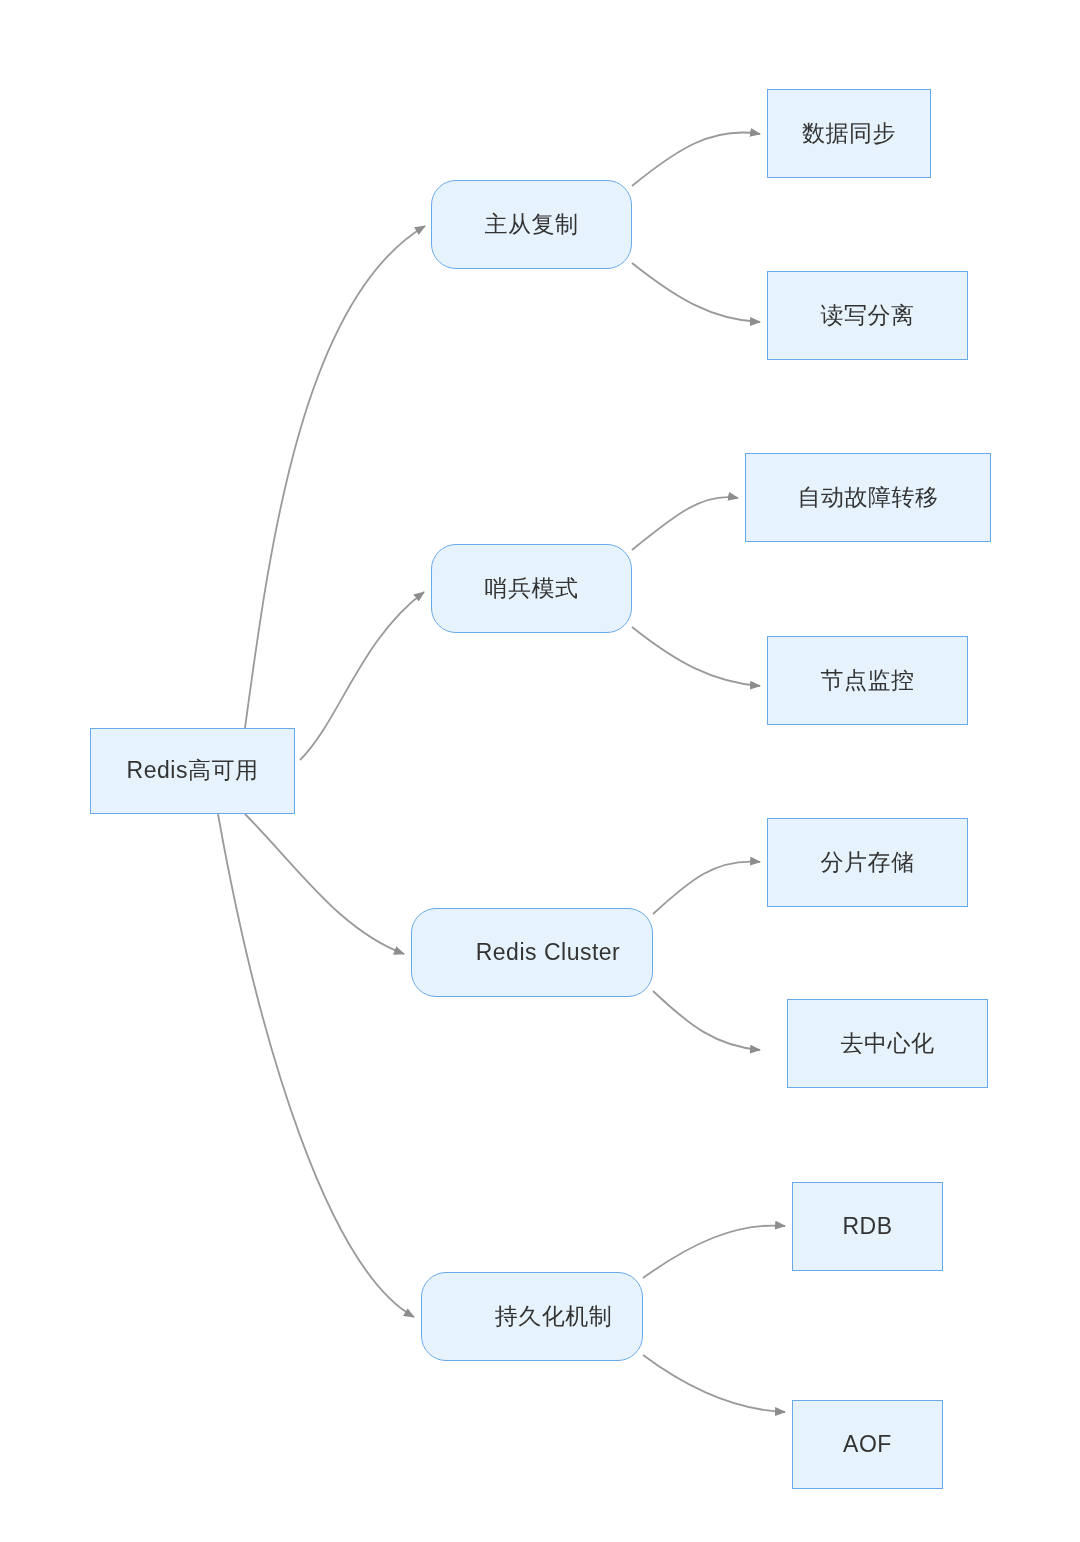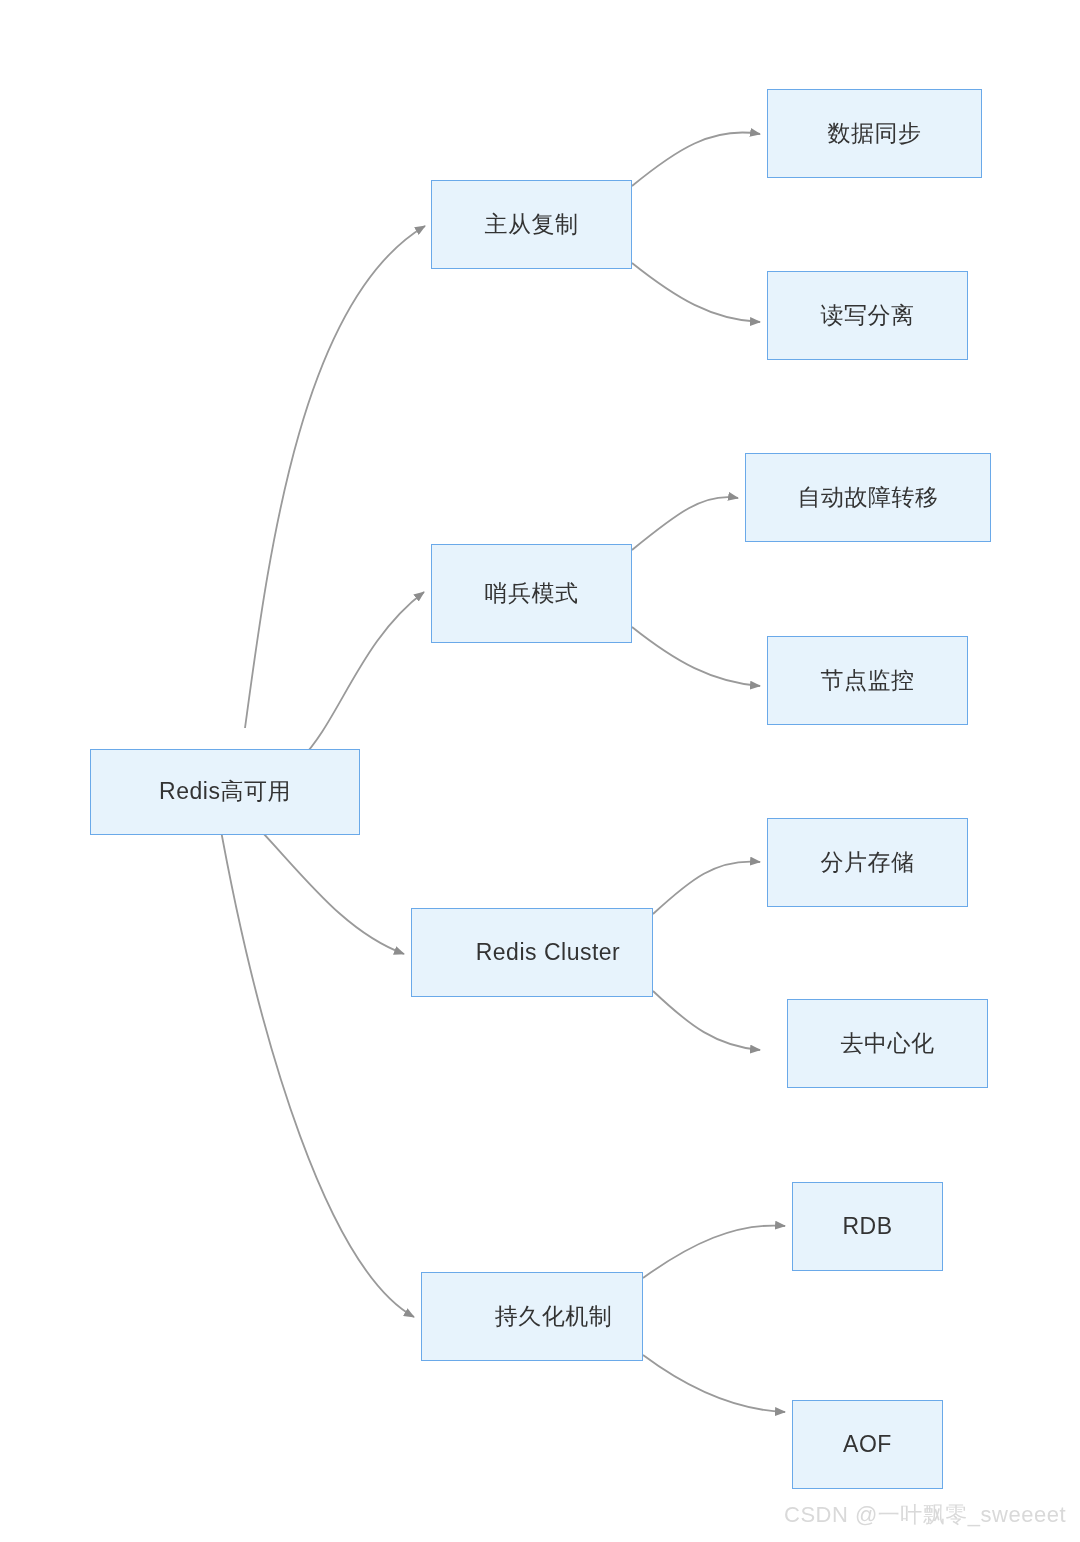--- a/index.html
+++ b/index.html
@@ -38,20 +38,21 @@
     letter-spacing: 0.5px;
     line-height: 1.2;
     text-align: center;
     white-space: nowrap;
   }
   .node.root {
     font-size: 23px;
   }
   .node.level2 {
     font-size: 23px;
+    border-radius: 25px;
   }
   .node.leaf {
     font-size: 23px;
   }
   .watermark {
     position: absolute;
     right: 14px;
     bottom: 12px;
     color: #d9d9d9;
     font-size: 22px;
@@ -81,33 +82,33 @@
         <path d="M 632 550 C 676 514 704 492 738 498" fill="none" stroke="#9a9a9a" stroke-width="1.8" marker-end="url(#arrowhead)"></path>
         <path d="M 632 627 C 676 662 712 682 760 686" fill="none" stroke="#9a9a9a" stroke-width="1.8" marker-end="url(#arrowhead)"></path>
         <path d="M 653 914 C 690 880 716 858 760 862" fill="none" stroke="#9a9a9a" stroke-width="1.8" marker-end="url(#arrowhead)"></path>
         <path d="M 653 991 C 690 1026 716 1046 760 1050" fill="none" stroke="#9a9a9a" stroke-width="1.8" marker-end="url(#arrowhead)"></path>
         <path d="M 643 1278 C 690 1244 736 1222 785 1226" fill="none" stroke="#9a9a9a" stroke-width="1.8" marker-end="url(#arrowhead)"></path>
         <path d="M 643 1355 C 690 1390 736 1410 785 1412" fill="none" stroke="#9a9a9a" stroke-width="1.8" marker-end="url(#arrowhead)"></path>
       </g>
   </svg>
 
   <div id="nodes-layer">
-      <div class="node root" style="left: 90px; top: 749px; width: 270px; height: 86px;">
+      <div class="node root" style="left: 90px; top: 728px; width: 205px; height: 86px;">
         <span>Redis高可用</span>
       </div>
       <div class="node level2" style="left: 431px; top: 180px; width: 201px; height: 89px;">
         <span>主从复制</span>
       </div>
-      <div class="node leaf" style="left: 767px; top: 89px; width: 215px; height: 89px;">
+      <div class="node leaf" style="left: 767px; top: 89px; width: 164px; height: 89px;">
         <span>数据同步</span>
       </div>
       <div class="node leaf" style="left: 767px; top: 271px; width: 201px; height: 89px;">
         <span>读写分离</span>
       </div>
-      <div class="node level2" style="left: 431px; top: 544px; width: 201px; height: 99px;">
+      <div class="node level2" style="left: 431px; top: 544px; width: 201px; height: 89px;">
         <span>哨兵模式</span>
       </div>
       <div class="node leaf" style="left: 745px; top: 453px; width: 246px; height: 89px;">
         <span>自动故障转移</span>
       </div>
       <div class="node leaf" style="left: 767px; top: 636px; width: 201px; height: 89px;">
         <span>节点监控</span>
       </div>
       <div class="node level2" style="left: 411px; top: 908px; width: 242px; height: 89px; padding-left: 32px;">
         <span>Redis Cluster</span>
@@ -122,15 +123,14 @@
         <span>持久化机制</span>
       </div>
       <div class="node leaf" style="left: 792px; top: 1182px; width: 151px; height: 89px;">
         <span>RDB</span>
       </div>
       <div class="node leaf" style="left: 792px; top: 1400px; width: 151px; height: 89px;">
         <span>AOF</span>
       </div>
     </div>
 
-  <div class="watermark">CSDN @一叶飘零_sweeeet</div>
 
 </div>
 
 </body></html>

